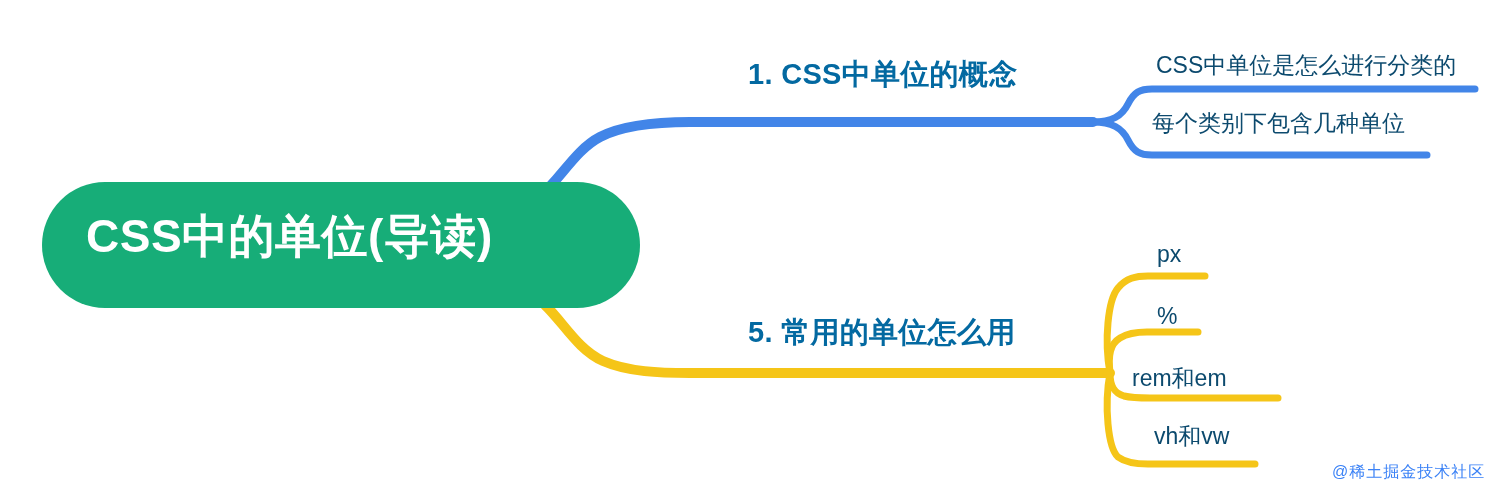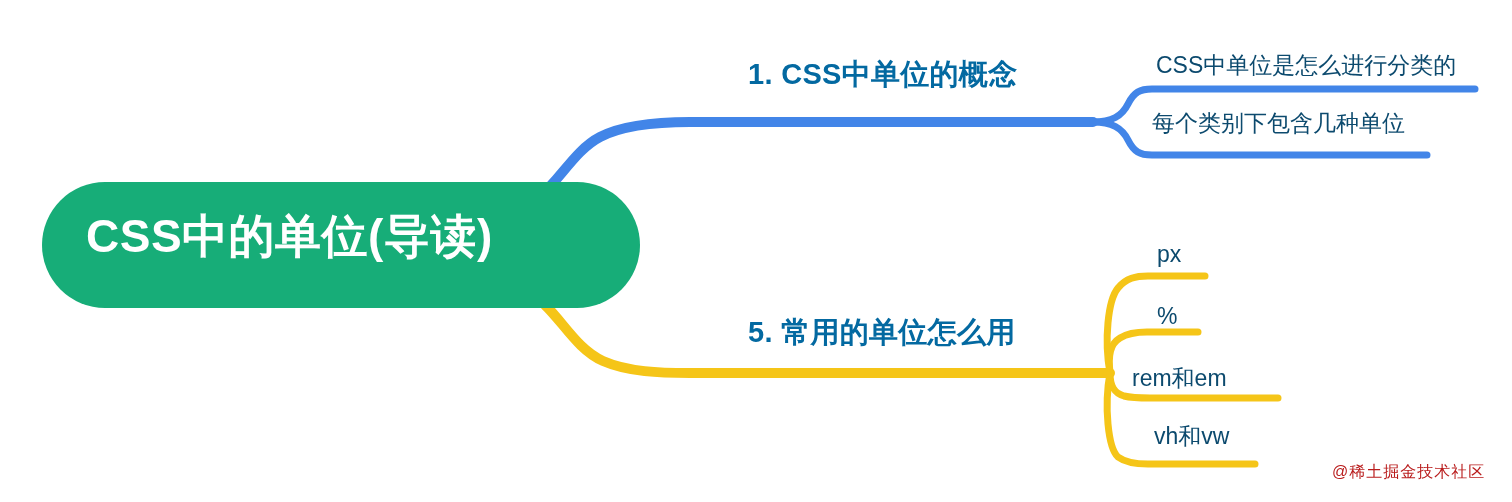--- a/index.html
+++ b/index.html
@@ -53,21 +53,21 @@
   .leaf-b2 { left: 1152px; top: 108px; }
   .leaf-y1 { left: 1157px; top: 241px; text-align: right; }
   .leaf-y2 { left: 1157px; top: 303px; }
   .leaf-y3 { left: 1132px; top: 363px; }
   .leaf-y4 { left: 1154px; top: 421px; }
   .watermark {
     position: absolute;
     left: 1332px;
     top: 462px;
     font-size: 16px;
-    color: #b91c1c;
+    color: #3b82f6;
     letter-spacing: 1px;
     text-align: center;
   }
 </style>
 </head>
 <body>
 
 <div id="mindmap-canvas">
 
   <svg id="mindmap-svg" viewBox="0 0 1512 502" xmlns="http://www.w3.org/2000/svg">

